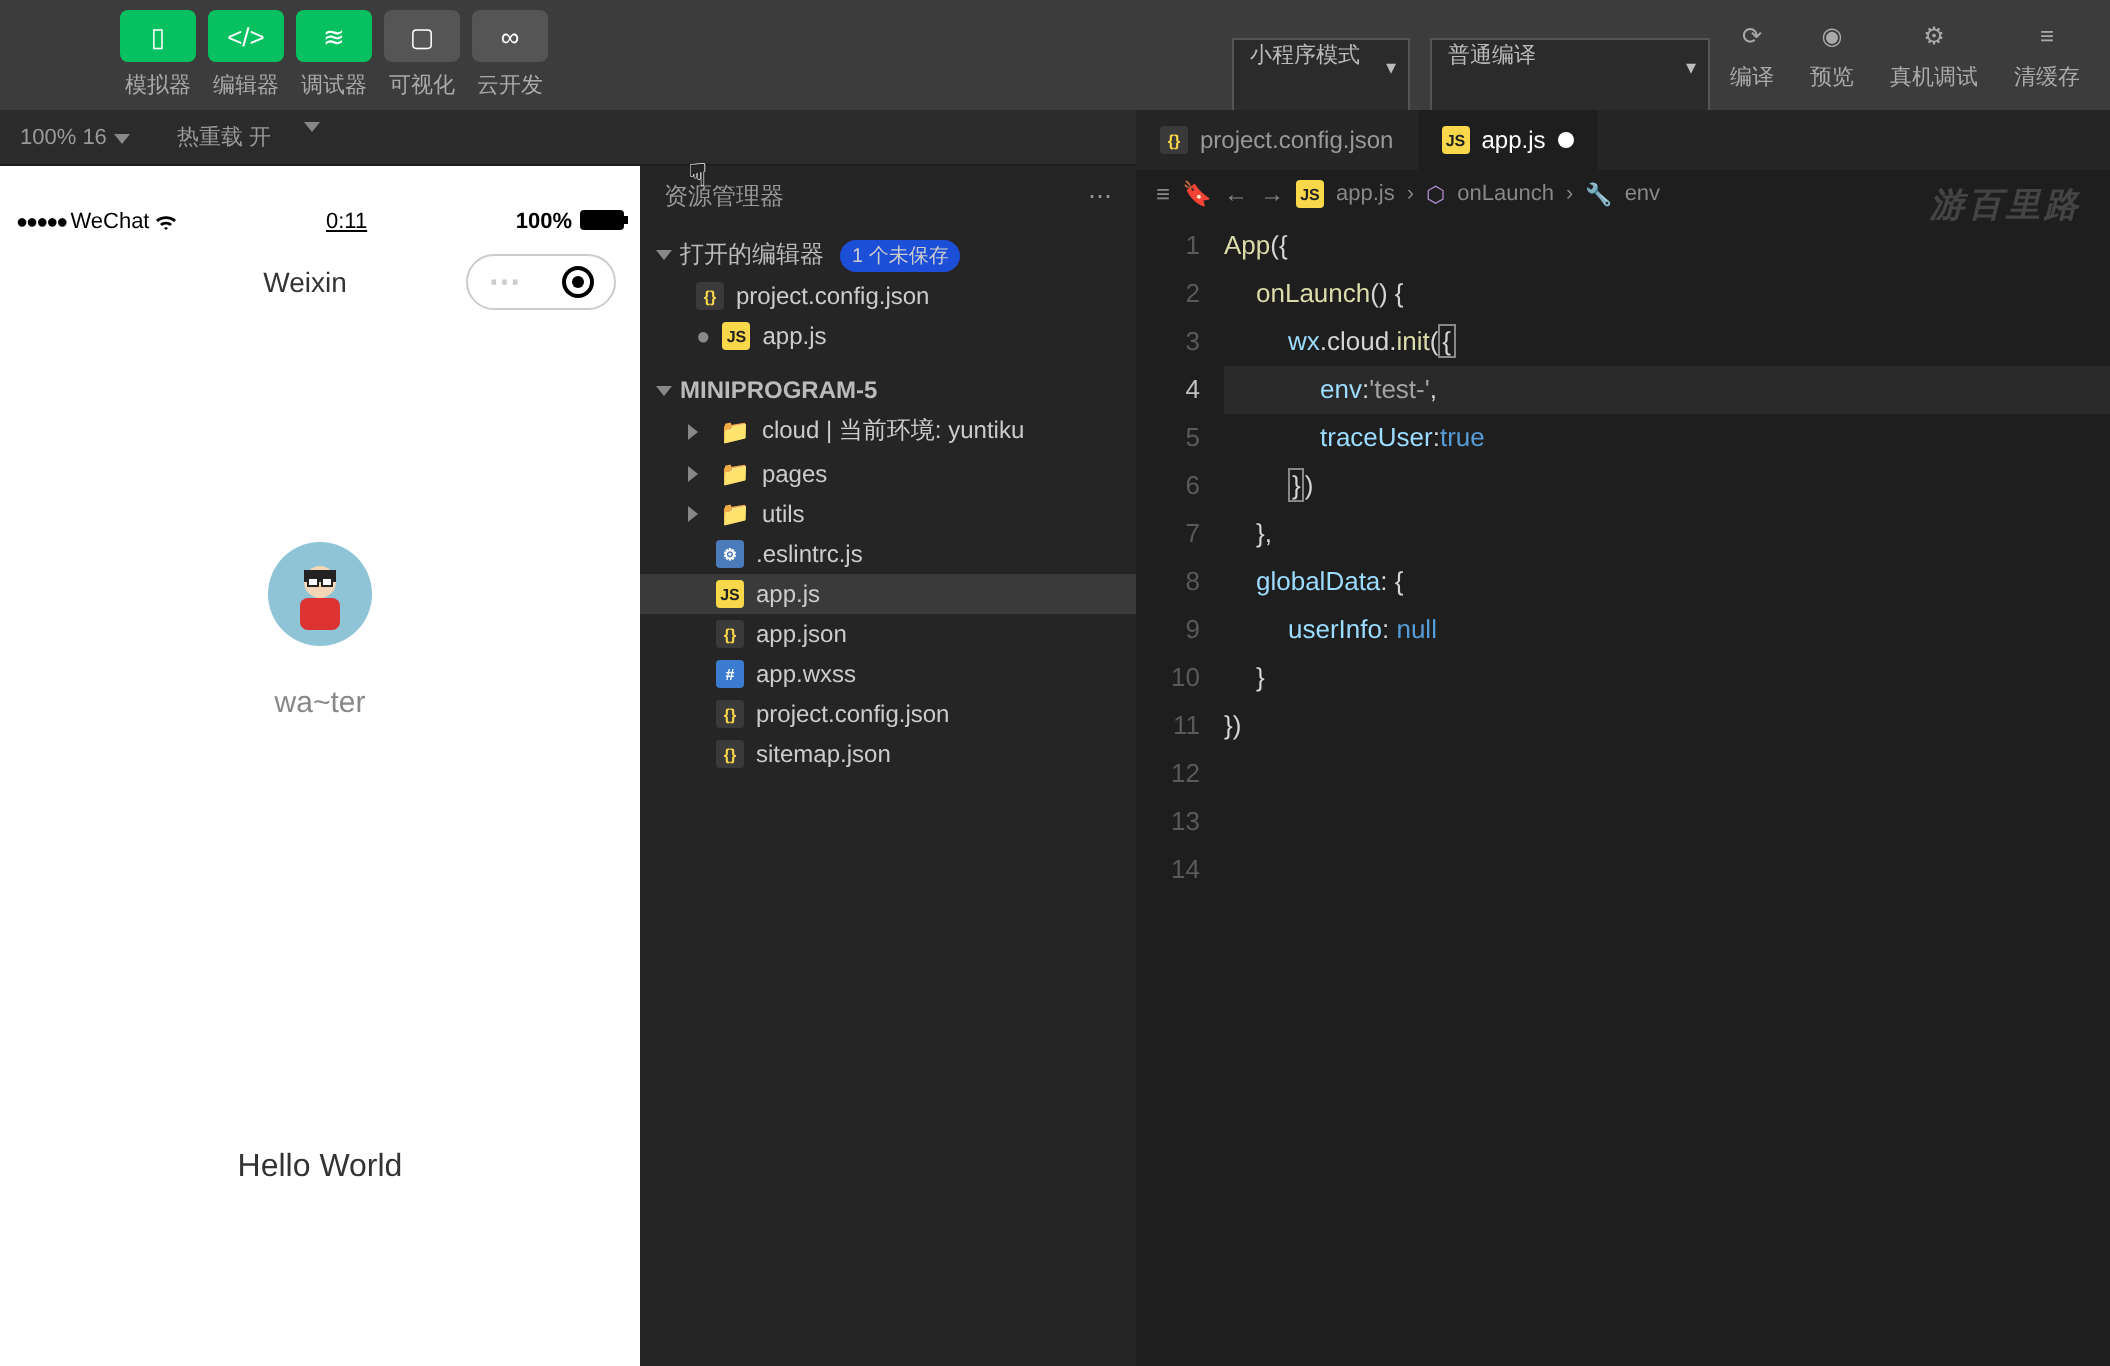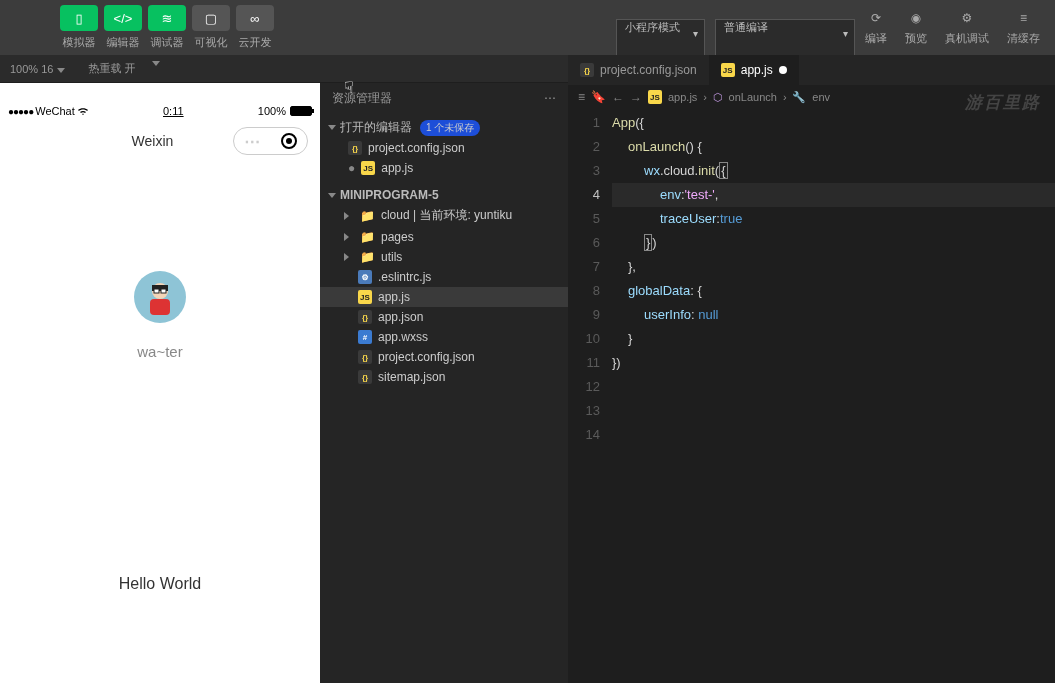--- a/index.html
+++ b/index.html
@@ -21,21 +21,21 @@
 .sub-zoom{margin-right:10px;}
 .sub-reload{display:flex;align-items:flex-start;gap:16px;}
 .sub-spacer{flex:1;}
 .sub-icon{width:18px;text-align:center;cursor:pointer;font-size:13px;}
 .content{display:flex;height:600px;}
 .simulator{width:320px;background:#fff;display:flex;flex-direction:column;}
 .statusbar{height:20px;display:flex;align-items:center;padding:0 8px;font-size:11px;color:#000;margin-top:18px;}
 .statusbar .sb-left{display:flex;align-items:center;gap:2px;}
 .dots{letter-spacing:-1px;font-size:10px;}
 .sb-center{flex:1;text-align:center;text-decoration:underline;}
-.sb-right{display:flex;align-items:center;gap:4px;}
+.sb-right{display:flex;align-items:flex-start;gap:4px;font-weight:bold;}
 .battery{width:22px;height:10px;border:1px solid #000;border-radius:2px;position:relative;}
 .battery::after{content:"";position:absolute;width:2px;height:4px;background:#000;right:-3px;top:2px;}
 .battery .fill{background:#000;width:100%;height:100%;}
 .navbar{height:40px;display:flex;align-items:center;padding:0 12px;}
 .navbar .title{flex:1;text-align:center;font-size:14px;color:#333;margin-left:60px;}
 .capsule{width:75px;height:28px;border:1px solid #ccc;border-radius:14px;display:flex;align-items:center;justify-content:space-around;}
 .cap-dots{font-size:16px;font-weight:bold;}
 .cap-circle{width:16px;height:16px;border:2px solid #000;border-radius:50%;display:flex;align-items:center;justify-content:center;}
 .cap-circle::after{content:"";width:6px;height:6px;background:#000;border-radius:50%;}
 .sim-body{flex:1;display:flex;flex-direction:column;align-items:center;padding-top:110px;}
@@ -66,21 +66,21 @@
 .tab .mod-dot{width:8px;height:8px;border-radius:50%;background:#fff;}
 .breadcrumb{height:24px;display:flex;align-items:center;padding:0 10px;gap:6px;color:#888;font-size:11px;}
 .bc-icon{font-size:12px;}
 .code{display:flex;font-family:Consolas,Menlo,monospace;font-size:13px;padding-top:2px;}
 .gutter{width:44px;text-align:right;color:#5a5a5a;padding-right:12px;line-height:24px;}
 .gutter .hl{color:#c0c0c0;}
 .lines{flex:1;line-height:24px;}
 .lines .hl-line{background:#2a2a2a;}
 .tok-fn{color:#dcdcaa;}
 .tok-prop{color:#9cdcfe;}
-.tok-key{color:#f0abfc;}
+.tok-key{color:#a3a3a3;}
 .tok-punc{color:#d4d4d4;}
 .tok-kw{color:#569cd6;}
 .tok-null{color:#569cd6;}
 .cursor-box{border:1px solid #888;padding:0 1px;}
 .watermark{position:absolute;top:8px;right:14px;color:#444;font-size:17px;font-style:italic;font-weight:bold;letter-spacing:2px;}
 .caret{width:0;height:0;border-left:4px solid transparent;border-right:4px solid transparent;border-top:5px solid #888;display:inline-block;}
 .caret-r{border-top:4px solid transparent;border-bottom:4px solid transparent;border-left:5px solid #888;display:inline-block;}
 .wifi{width:12px;height:12px;}
 .lang-ptr{position:absolute;left:344px;top:78px;color:#fff;font-size:16px;}
 </style>

